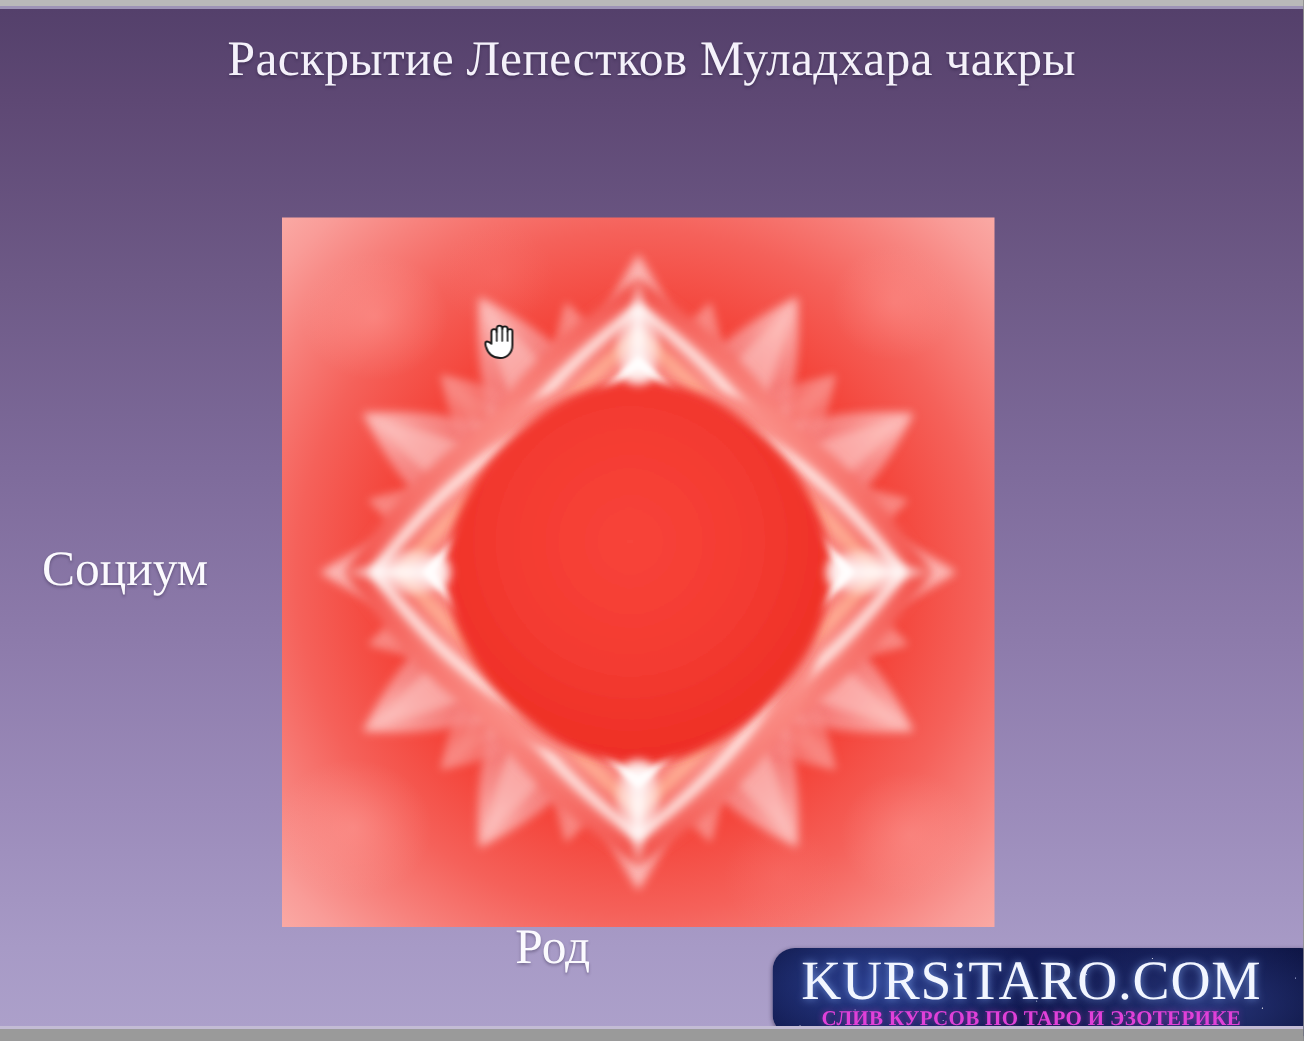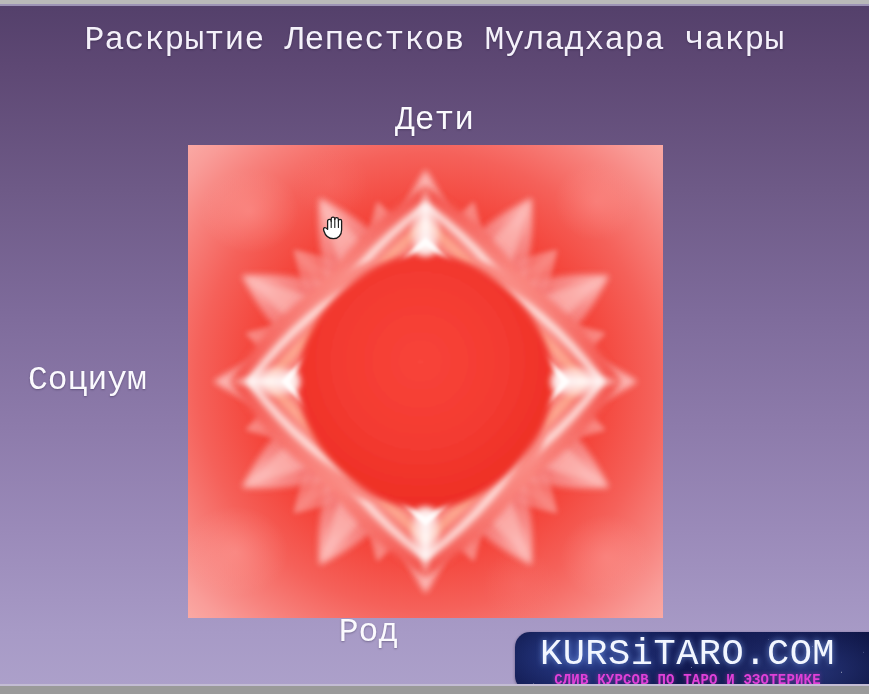--- a/index.html
+++ b/index.html
@@ -5,21 +5,21 @@
   html, body {
     margin: 0;
     padding: 0;
     background: #8a8a8a;
   }
   #stage {
     position: relative;
     width: 869px;
     height: 694px;
     overflow: hidden;
-    font-family: Liberation Mono, monospace;
+    font-family: Liberation Serif, serif;
     background: #9b9b9b;
   }
 
   
   .top-strip {
     position: absolute;
     left: 0; top: 0;
     width: 869px; height: 4px;
     background: #b9b9b9;
   }
@@ -189,21 +189,20 @@
 
 <div id="stage">
 
   <div class="top-strip"></div>
   <div class="top-hairline"></div>
 
   <div class="slide">
 
     <div class="slide-title">Раскрытие Лепестков Муладхара чакры</div>
 
-    <div class="lbl lbl-top">Дети</div>
 
     <div class="lbl lbl-left">Социум</div>
 
 
     <div class="lbl lbl-bottom">Род</div>
 
     <div class="chakra-frame">
       <div class="mottle"></div>
 
       <svg class="chakra-svg" viewBox="0 0 475 473">

